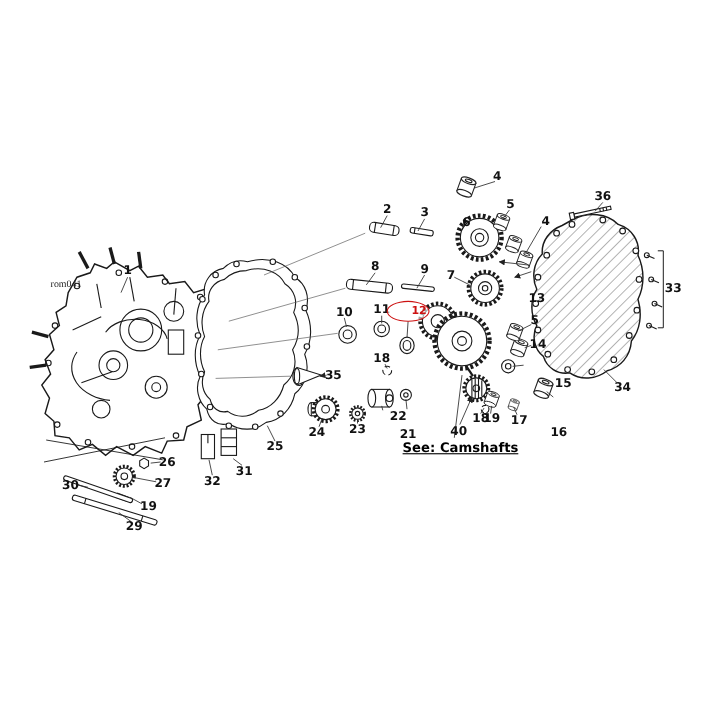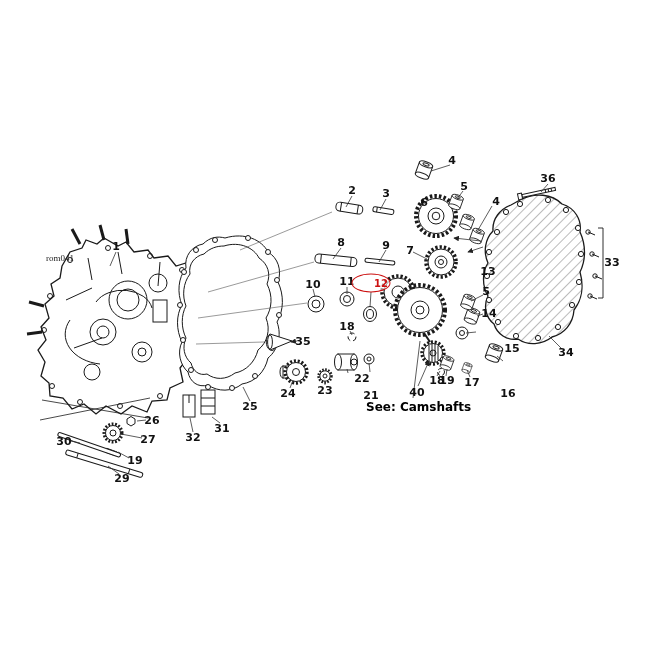--- a/index.html
+++ b/index.html
@@ -6,21 +6,21 @@
   .stage{position:relative;width:650px;height:650px;background:#fff;overflow:hidden;
          font-family:"DejaVu Sans",sans-serif;}
   .stage svg{position:absolute;left:0;top:0;z-index:1;}
   #callout-layer{position:absolute;left:0;top:0;width:650px;height:650px;z-index:3;pointer-events:none;}
   .callout{position:absolute;transform:translate(-50%,-50%);
            font:bold 11px "DejaVu Sans",sans-serif;color:#111;white-space:nowrap;}
   .callout.highlight{color:#c11;border:1.5px solid #c11;border-radius:50%;
            width:17px;height:17px;display:flex;align-items:center;justify-content:center;
            font-size:10px;background:rgba(255,255,255,0.6);}
   .code{position:absolute;left:46px;top:253px;font:9px "Liberation Serif",serif;color:#222;z-index:3;}
-  .note{position:absolute;left:366px;top:400px;font:bold 12px "DejaVu Sans",sans-serif;color:#000;z-index:3;}
+  .note{position:absolute;left:366px;top:400px;font:bold 12px "DejaVu Sans",sans-serif;color:#000;z-index:3;text-decoration:underline;}
 </style>
 </head>
 <body>
 
 <div class="stage">
 
   <svg width="650" height="650" viewBox="0 0 650 650">
     <defs>
       <marker id="arr" viewBox="0 0 8 8" refX="7" refY="4" markerWidth="7" markerHeight="7" orient="auto">
         <path d="M0,0 L8,4 L0,8 z" fill="#222"></path>

